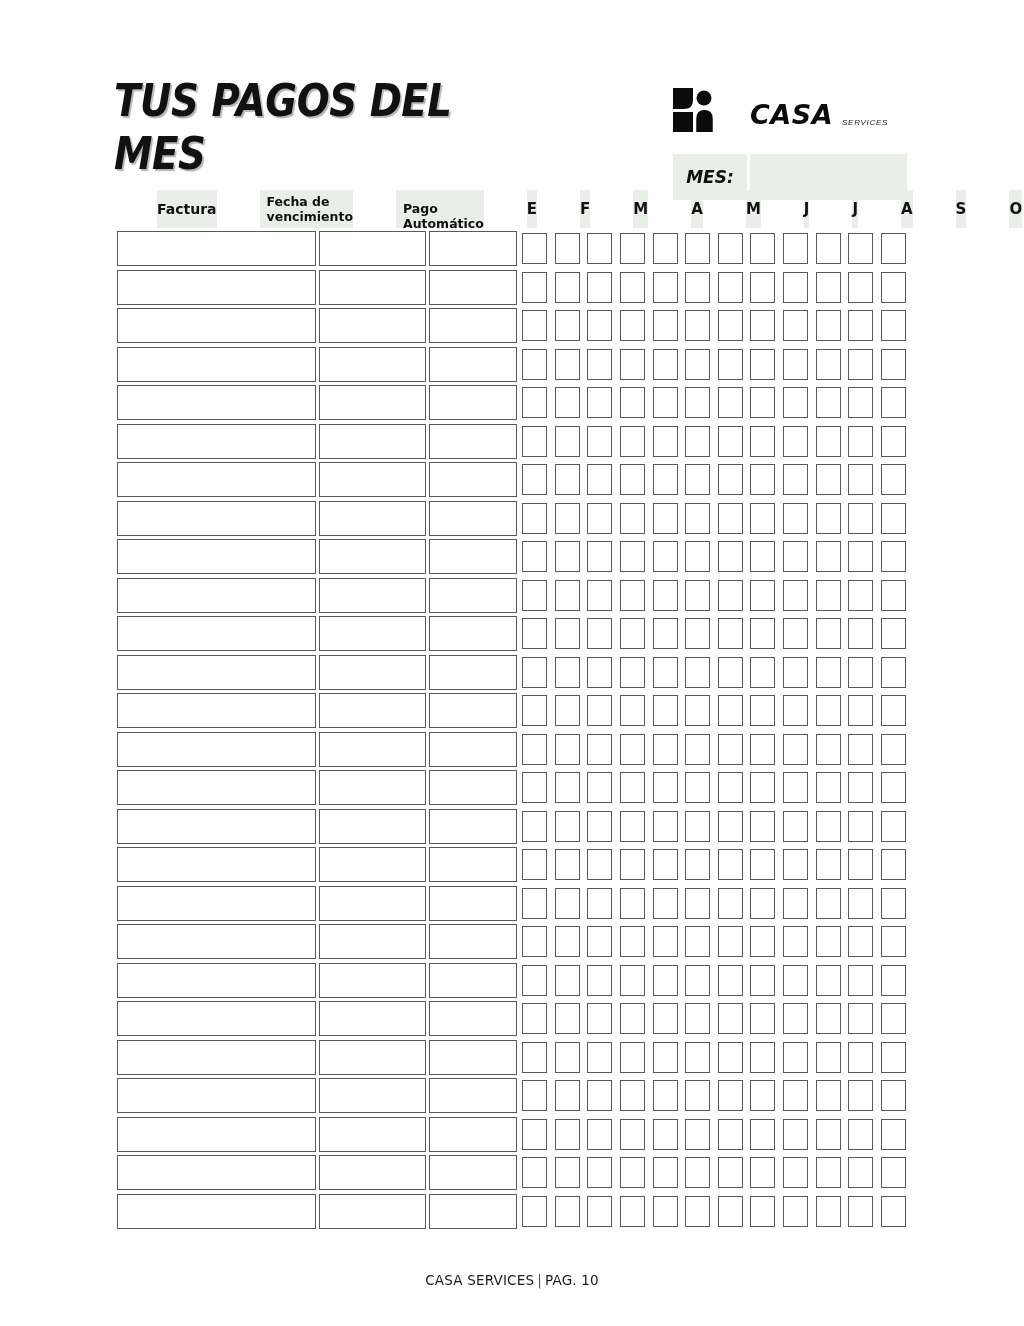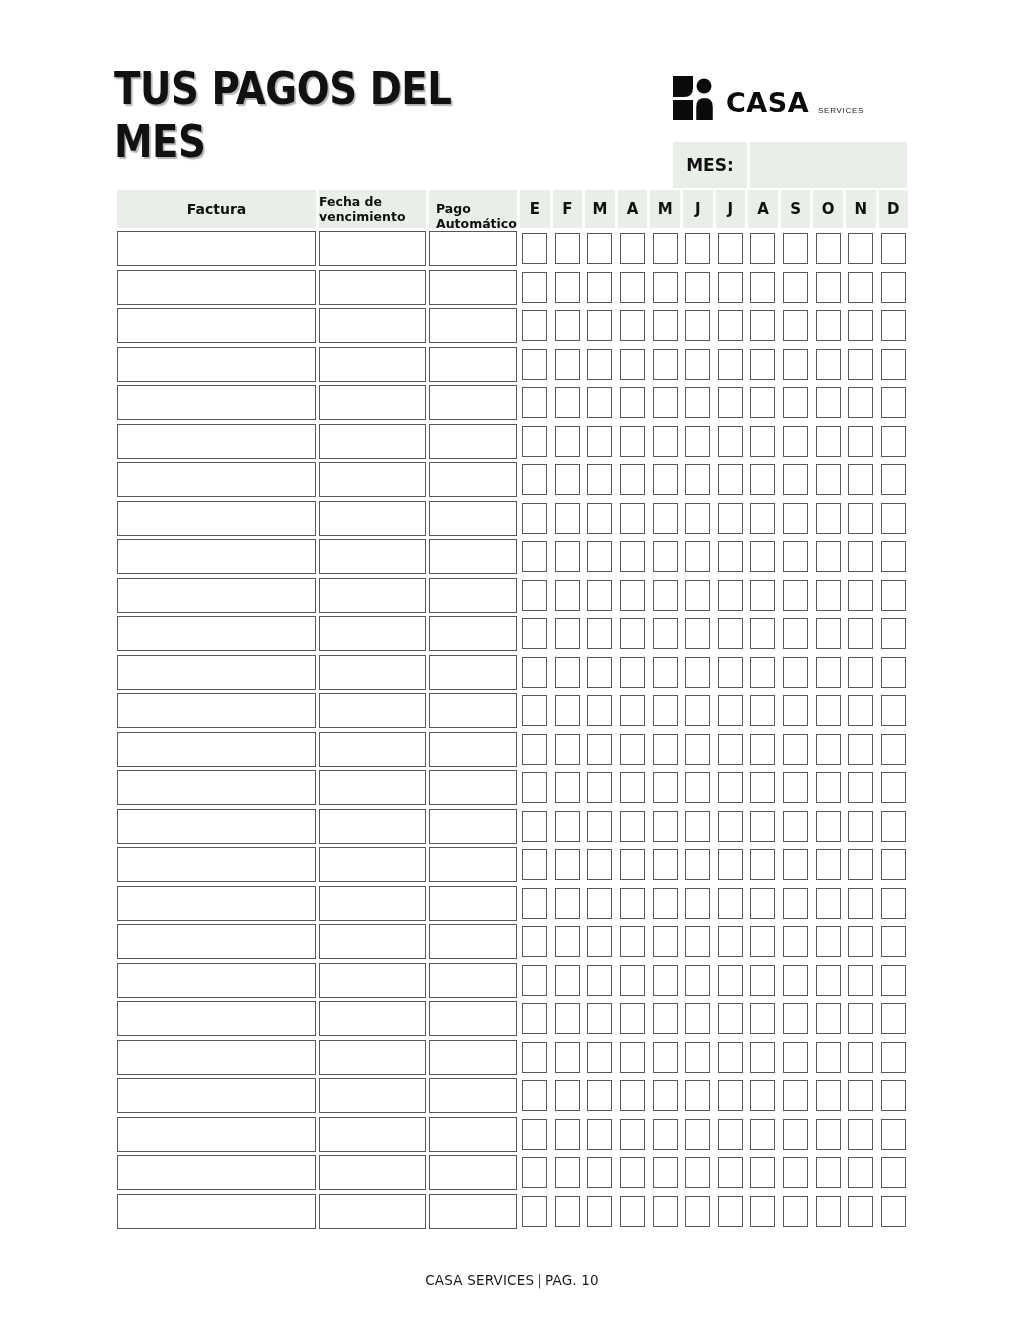--- a/index.html
+++ b/index.html
@@ -13,23 +13,24 @@
     position: relative;
     font-family: "Liberation Sans", sans-serif;
     color: #111111;
     overflow: hidden;
   }
 
   
   .page-header {
     position: absolute;
     left: 0;
-    top: 4px;
+    top: 16px;
     width: 1024px;
     height: 182px;
+    font-style: italic;
   }
 
   .page-title {
     position: absolute;
     left: 114px;
     top: 58px;
     width: 430px;
     font-family: "DejaVu Sans", sans-serif;
     font-weight: 700;
     font-size: 45px;
@@ -43,20 +44,21 @@
   }
 
   
   .logo-block {
     position: absolute;
     left: 673px;
     top: 71px;
     height: 46px;
     display: flex;
     align-items: center;
+    gap: 24px;
   }
   .logo-mark {
     width: 44px;
     height: 44px;
     position: relative;
     flex: 0 0 auto;
   }
   .logo-mark svg { display: block; }
 
   .logo-wordmark {
@@ -128,29 +130,30 @@
   .head-cell {
     background: #e9efe8;
     font-family: "DejaVu Sans", sans-serif;
     font-weight: 700;
     font-size: 12.5px;
     line-height: 14.5px;
     color: #111111;
     display: flex;
     align-items: center;
     box-sizing: border-box;
+    margin-left: 40px;
   }
   .head-cell.c-factura {
     width: 199px;
     justify-content: center;
     font-size: 14px;
   }
   .head-cell.c-fecha {
     width: 107px;
-    padding-left: 0;
+    padding-left: 7px;
     padding-top: 1px;
   }
   .head-cell.c-pago {
     width: 88px;
     padding-left: 7px;
     padding-top: 15px;
   }
   .head-cell.c-month {
     width: 29.6px;
     justify-content: center;

